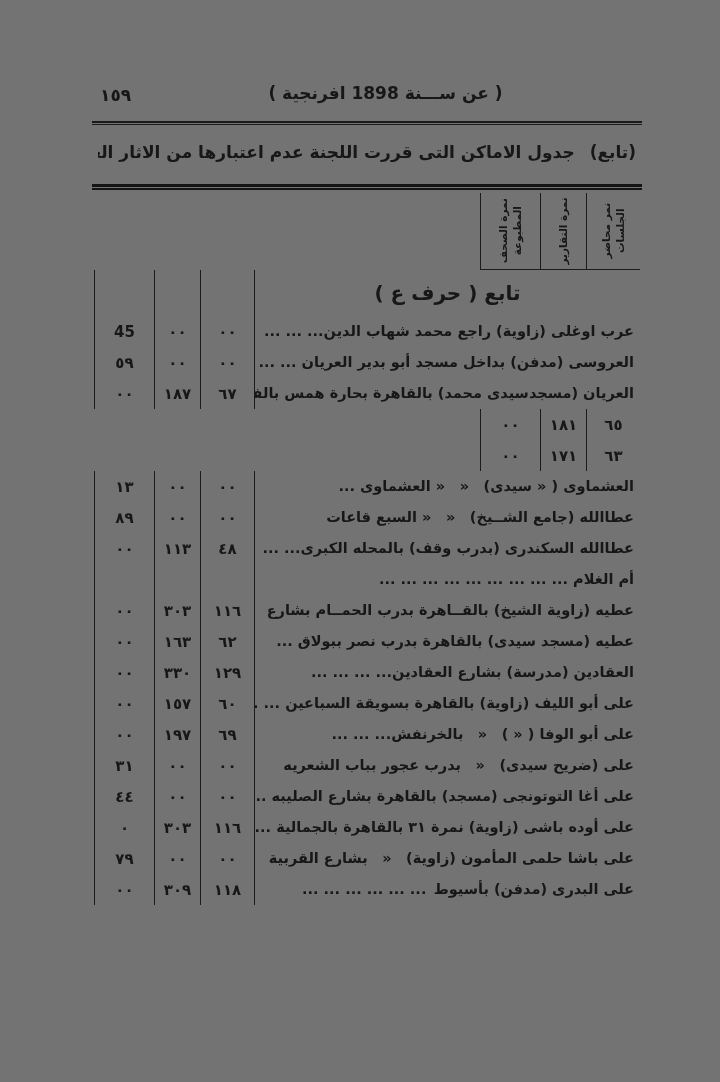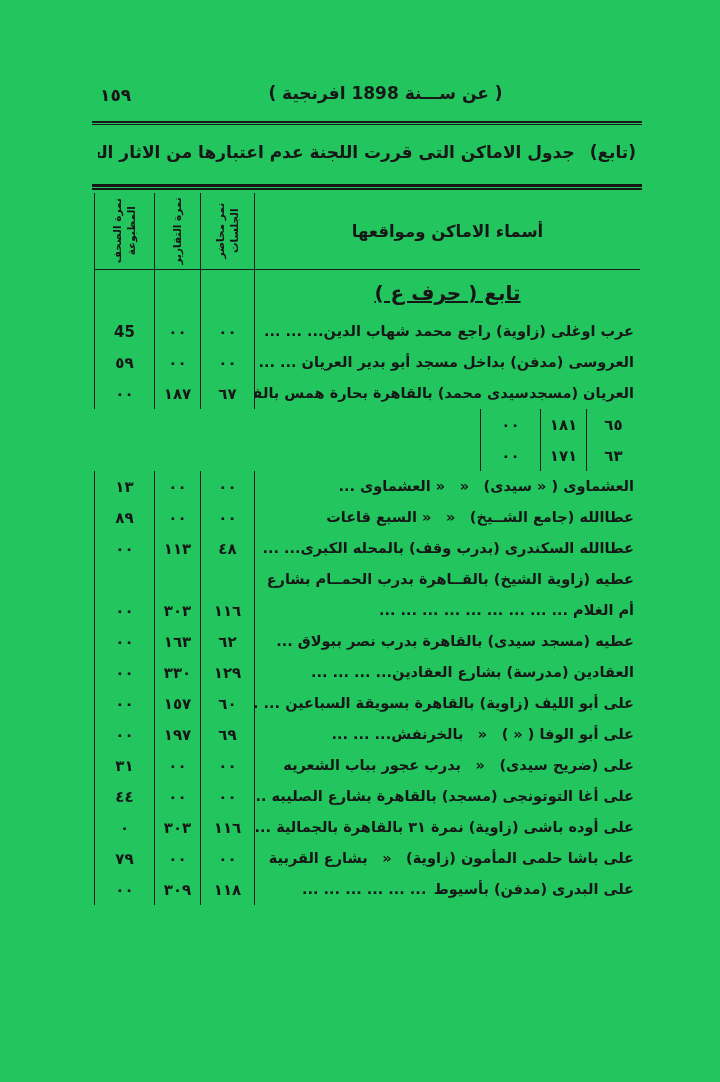--- a/index.html
+++ b/index.html
@@ -1,19 +1,19 @@
 <!DOCTYPE html>
 <html lang="ar" dir="rtl"><head>
 <meta charset="utf-8">
 <style>
   * { box-sizing: border-box; margin: 0; padding: 0; }
   html,body { background:#ffffff; }
   .sheet{
     position:relative; width:720px; height:1082px;
-    background:#22c55e; direction:rtl; color:#171717;
+    background:#737373; direction:rtl; color:#171717;
     font-family:"DejaVu Sans", sans-serif; overflow:hidden;
   }
   .page-num{ position:absolute; top:85px; left:100px; font-size:17px; font-weight:700; letter-spacing:2px; }
   .year{ position:absolute; top:83px; right:62px; width:545px; text-align:center; font-size:17px; font-weight:700; }
   .rule1{ position:absolute; top:121px; right:78px; width:550px; height:4px;
           border-top:2px solid #1a1a1a; border-bottom:1px solid #1a1a1a; }
   .caption{ position:absolute; top:142px; right:84px; width:538px;
             display:flex; gap:15px; font-size:17px; font-weight:700; white-space:nowrap; overflow:hidden; }
   .rule2{ position:absolute; top:184px; right:78px; width:550px; height:6px;
           border-top:3px solid #151515; border-bottom:2px solid #151515; }
@@ -23,21 +23,21 @@
   .c-min{ width:54px; }
   .c-rep{ width:46px; }
   .c-pag{ width:60px; }
   .hrow{ display:flex; height:77px; }
   .hrow .cell{ border-bottom:1.6px solid #1b1b1b; }
   .h-names{ display:flex; align-items:center; justify-content:center; font-size:16.5px; font-weight:700; }
   .h-narrow{ display:flex; align-items:center; justify-content:center; }
   .vrot{ transform:rotate(-90deg); font-size:10.5px; font-weight:700; line-height:1.3;
          text-align:center; white-space:nowrap; }
   .secrow{ display:flex; height:46px; }
-  .sec-name{ display:flex; align-items:center; justify-content:center; font-size:20px; font-weight:700;text-decoration:underline; }
+  .sec-name{ display:flex; align-items:center; justify-content:center; font-size:20px; font-weight:700; }
   .row{ display:flex; min-height:31px; }
   .d-name{ padding-left:19px; padding-right:6px; display:flex; flex-direction:column;
            justify-content:flex-end; font-size:14.5px; font-weight:700; white-space:nowrap; overflow:hidden; }
   .d-name > div{ height:31px; line-height:31px; }
   .d-num{ display:flex; align-items:flex-end; justify-content:center;
           font-size:15px; font-weight:700; line-height:29px; }
 </style>
 </head>
 <body>
 
@@ -51,21 +51,20 @@
   <div class="caption">
     <span>(تابع)</span>
     <span>جدول الاماكن التى قررت اللجنة عدم اعتبارها من الاثار العربية</span>
   </div>
 
   <div class="rule2"></div>
 
   <div class="tbl">
 
     <div class="hrow">
-      <div class="cell c-name h-names">أسماء الاماكن ومواقعها</div>
       <div class="cell c-min h-narrow">
         <div class="vrot">
           <div>نمر محاضر</div>
           <div>الجلسات</div>
         </div>
       </div>
       <div class="cell c-rep h-narrow">
         <div class="vrot">
           <div>نمرة التقارير</div>
         </div>
@@ -139,22 +138,22 @@
         <div class="row">
           <div class="cell c-name d-name">
             <div>عطاالله السكندرى (بدرب وقف) بالمحله الكبرى... ...</div>
           </div>
           <div class="cell c-min d-num">٤٨</div>
           <div class="cell c-rep d-num">١١٣</div>
           <div class="cell c-pag d-num">٠٠</div>
         </div>
         <div class="row">
           <div class="cell c-name d-name">
+            <div>أم الغلام ... ... ... ... ... ... ... ... ...</div>
             <div>عطيه (زاوية الشيخ) بالقــاهرة بدرب الحمــام بشارع</div>
-            <div>أم الغلام ... ... ... ... ... ... ... ... ...</div>
           </div>
           <div class="cell c-min d-num">١١٦</div>
           <div class="cell c-rep d-num">٣٠٣</div>
           <div class="cell c-pag d-num">٠٠</div>
         </div>
         <div class="row">
           <div class="cell c-name d-name">
             <div>عطيه (مسجد سيدى) بالقاهرة بدرب نصر ببولاق ...</div>
           </div>
           <div class="cell c-min d-num">٦٢</div>

